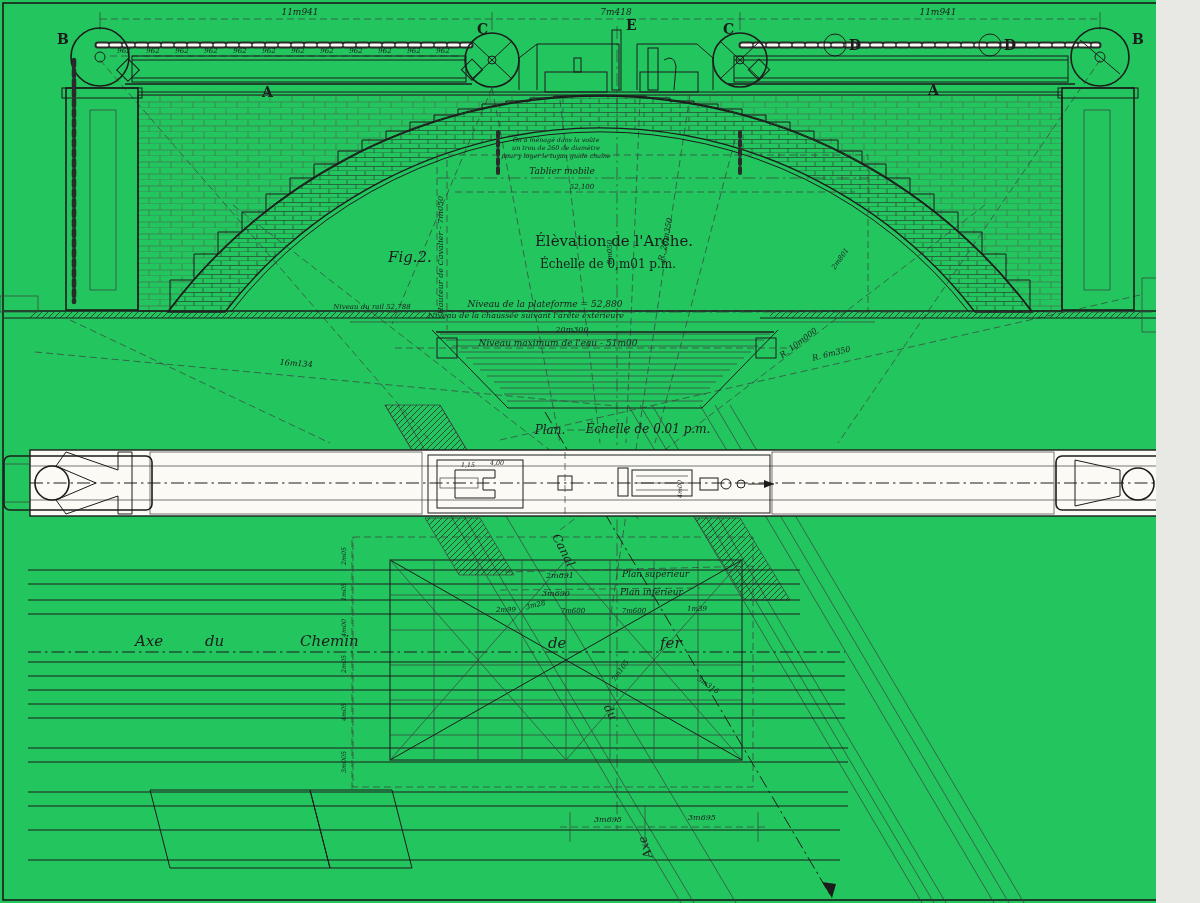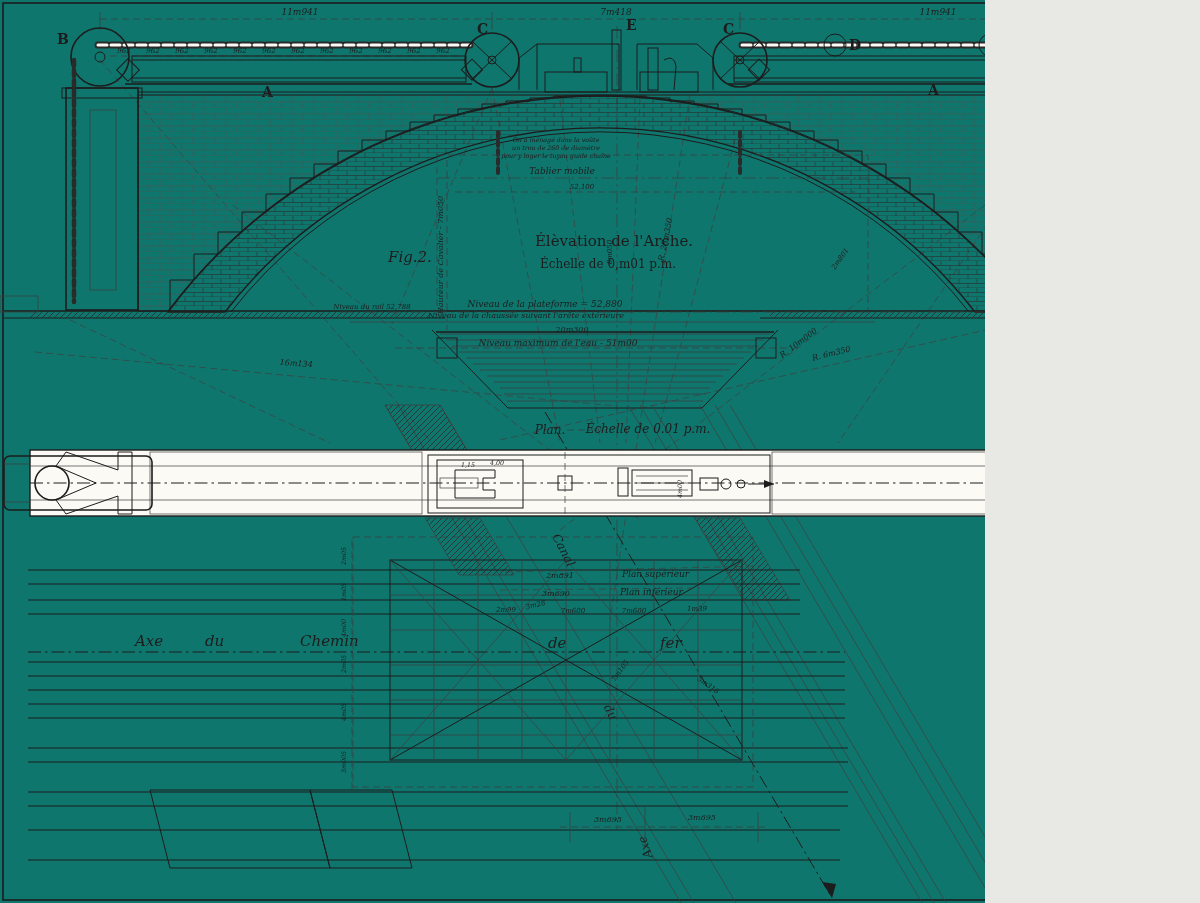--- a/index.html
+++ b/index.html
@@ -1,16 +1,16 @@
 <!DOCTYPE html>
 <html><head>
 <meta charset="utf-8">
 <style>
   html,body{margin:0;padding:0;background:#e8e8e4;}
-  #sheet{width:985px;height:903px;background:#0f766e;position:relative;overflow:hidden;}
+  #sheet{width:1156px;height:903px;background:#22c55e;position:relative;overflow:hidden;}
   svg{display:block;}
   text{font-family:"DejaVu Serif","Liberation Serif",serif;fill:#1c1c1c;}
   .it{font-style:italic;}
   .cap{font-weight:bold;font-size:14px;}
   .t15{font-size:15px;}
   .t12{font-size:12px;}
   .t9{font-size:9px;}
   .t8{font-size:8px;}
   .t7{font-size:7px;}
   .t6{font-size:6.3px;}

